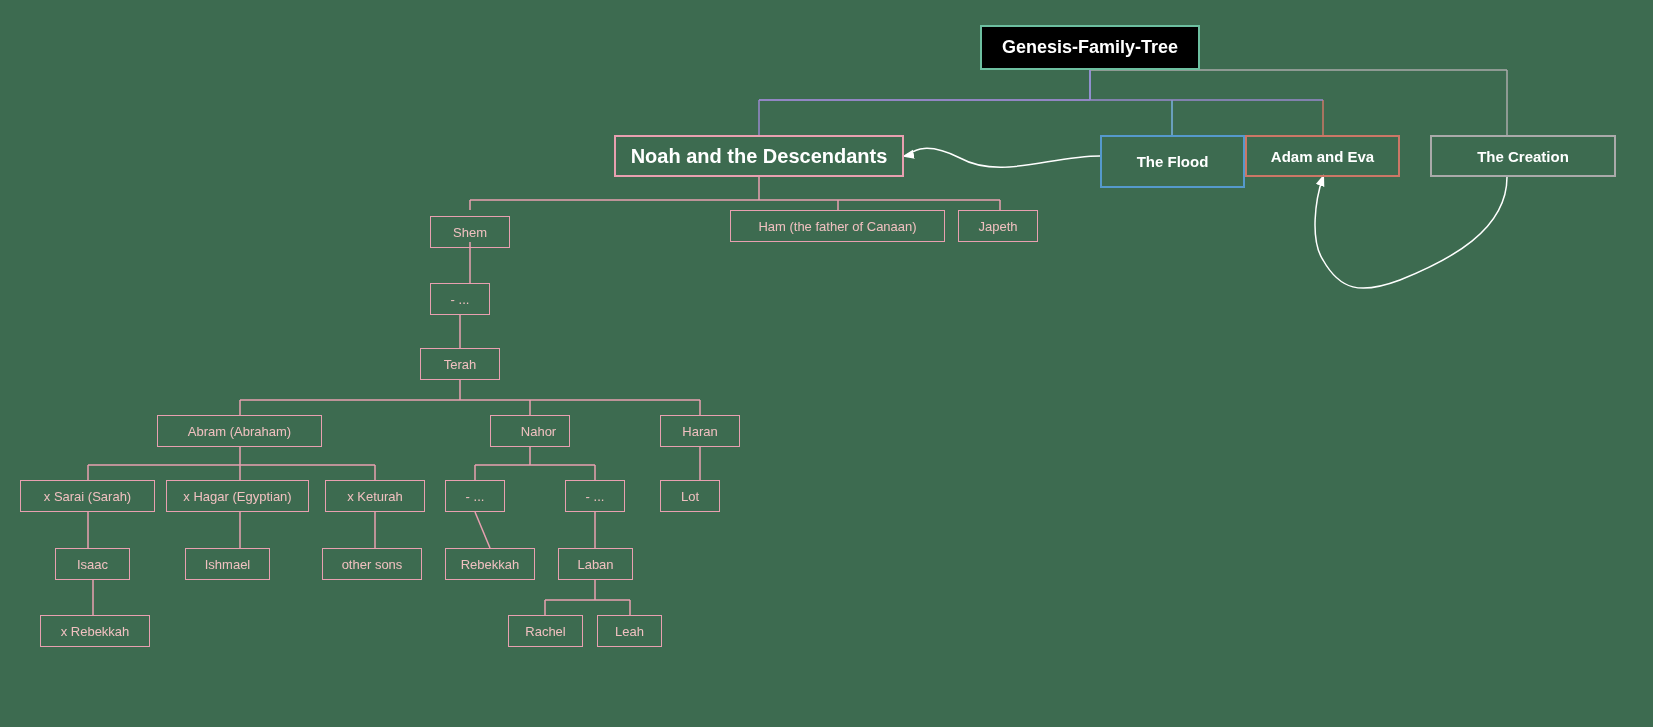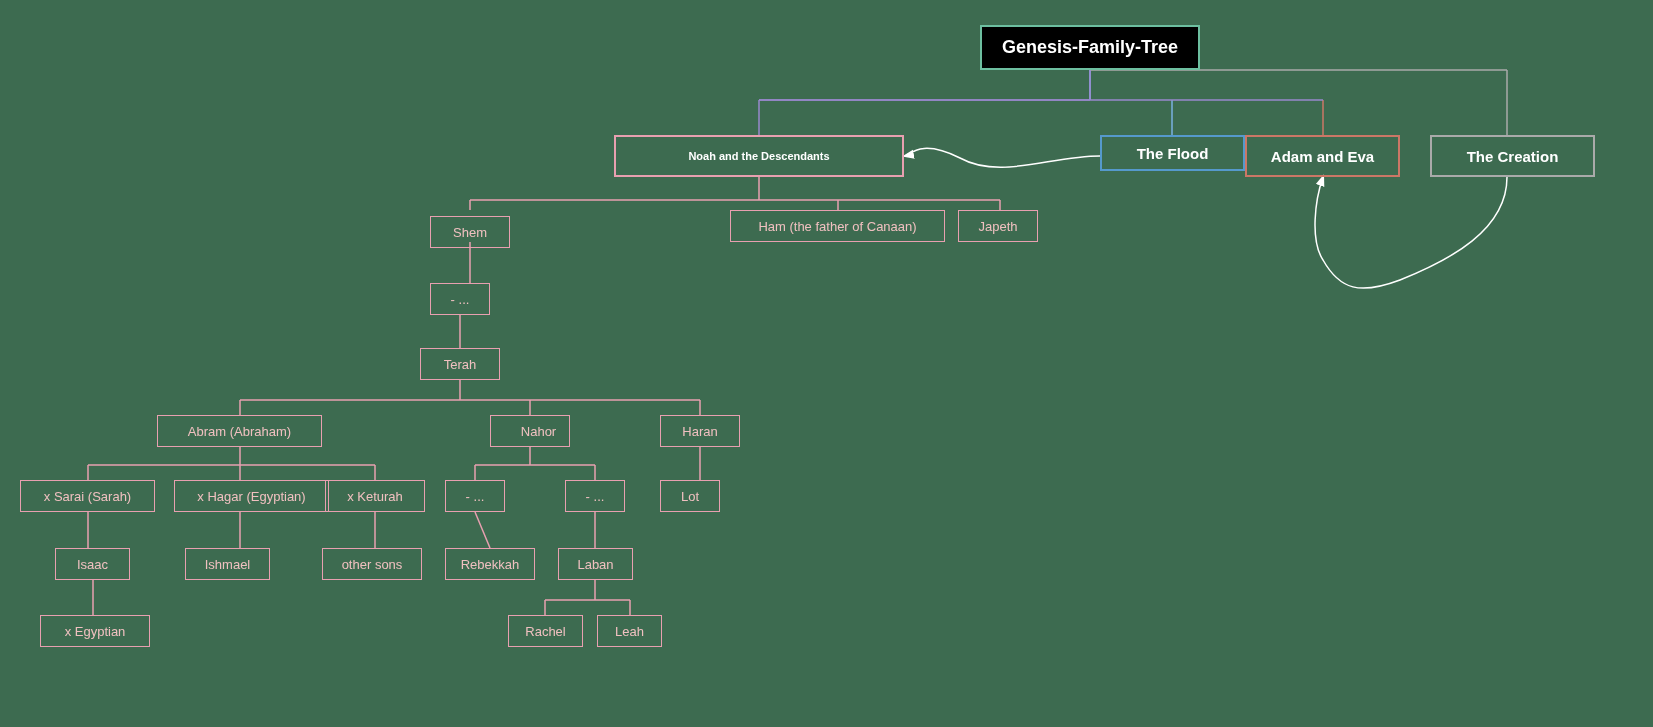--- a/index.html
+++ b/index.html
@@ -36,21 +36,21 @@
       color: white;
       font-weight: bold;
       font-size: 18px;
       padding: 10px 20px;
     }
     .node-noah {
       border-color: #e8a0b0;
       border-width: 2px;
       color: white;
       font-weight: bold;
-      font-size: 11px;
+      font-size: 20px;
     }
     .node-flood {
       border-color: #5599cc;
       border-width: 2px;
       color: white;
       font-weight: bold;
       font-size: 15px;
     }
     .node-adam {
       border-color: #cc7766;
@@ -158,29 +158,29 @@
   </svg>
 
   <div class="node node-root" style="left:980px; top:25px; width:220px; height:45px;">
     <span>Genesis-Family-Tree</span>
   </div>
 
   <div class="node node-noah" style="left:614px; top:135px; width:290px; height:42px;">
     <span>Noah and the Descendants</span>
   </div>
 
-  <div class="node node-flood" style="left:1100px; top:135px; width:145px; height:36px;">
+  <div class="node node-flood" style="left:1100px; top:135px; width:145px; height:53px;">
     <span>The Flood</span>
   </div>
 
   <div class="node node-adam" style="left:1245px; top:135px; width:155px; height:42px;">
     <span>Adam and Eva</span>
   </div>
 
-  <div class="node node-creation" style="left:1430px; top:135px; width:165px; height:42px;">
+  <div class="node node-creation" style="left:1430px; top:135px; width:186px; height:42px;">
     <span>The Creation</span>
   </div>
 
   <div class="node node-pink" style="left:430px; top:216px; width:80px; height:32px;">
     <span>Shem</span>
   </div>
 
   <div class="node node-pink" style="left:730px; top:210px; width:215px; height:32px;">
     <span>Ham (the father of Canaan)</span>
   </div>
@@ -206,21 +206,21 @@
   </div>
 
   <div class="node node-pink" style="left:660px; top:415px; width:80px; height:32px;">
     <span>Haran</span>
   </div>
 
   <div class="node node-pink" style="left:20px; top:480px; width:135px; height:32px;">
     <span>x Sarai (Sarah)</span>
   </div>
 
-  <div class="node node-pink" style="left:174px; top:480px; width:155px; height:32px;">
+  <div class="node node-pink" style="left:166px; top:480px; width:143px; height:32px;">
     <span>x Hagar (Egyptian)</span>
   </div>
 
   <div class="node node-pink" style="left:325px; top:480px; width:100px; height:32px;">
     <span>x Keturah</span>
   </div>
 
   <div class="node node-pink" style="left:445px; top:480px; width:60px; height:32px;">
     <span>- ...</span>
   </div>
@@ -247,21 +247,21 @@
 
   <div class="node node-pink" style="left:445px; top:548px; width:90px; height:32px;">
     <span>Rebekkah</span>
   </div>
 
   <div class="node node-pink" style="left:558px; top:548px; width:75px; height:32px;justify-content:center;">
     <span>Laban</span>
   </div>
 
   <div class="node node-pink" style="left:40px; top:615px; width:110px; height:32px;">
-    <span>x Egyptian</span>
+    <span>x Rebekkah</span>
   </div>
 
   <div class="node node-pink" style="left:508px; top:615px; width:75px; height:32px;">
     <span>Rachel</span>
   </div>
 
   <div class="node node-pink" style="left:597px; top:615px; width:65px; height:32px;">
     <span>Leah</span>
   </div>
 

